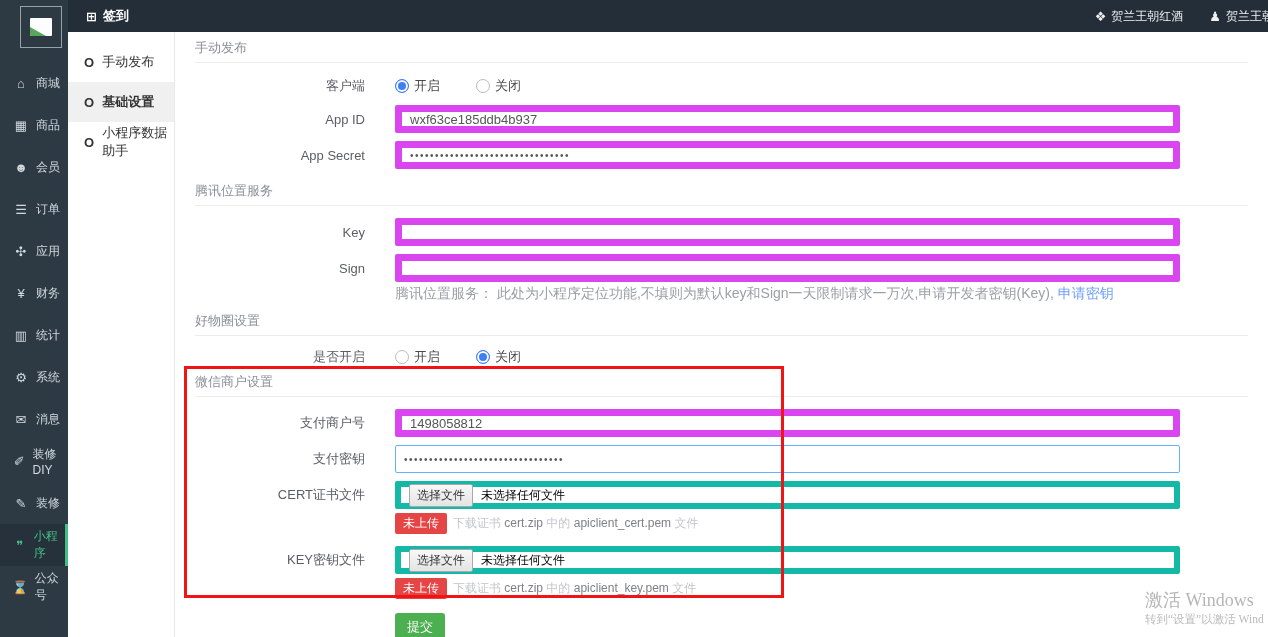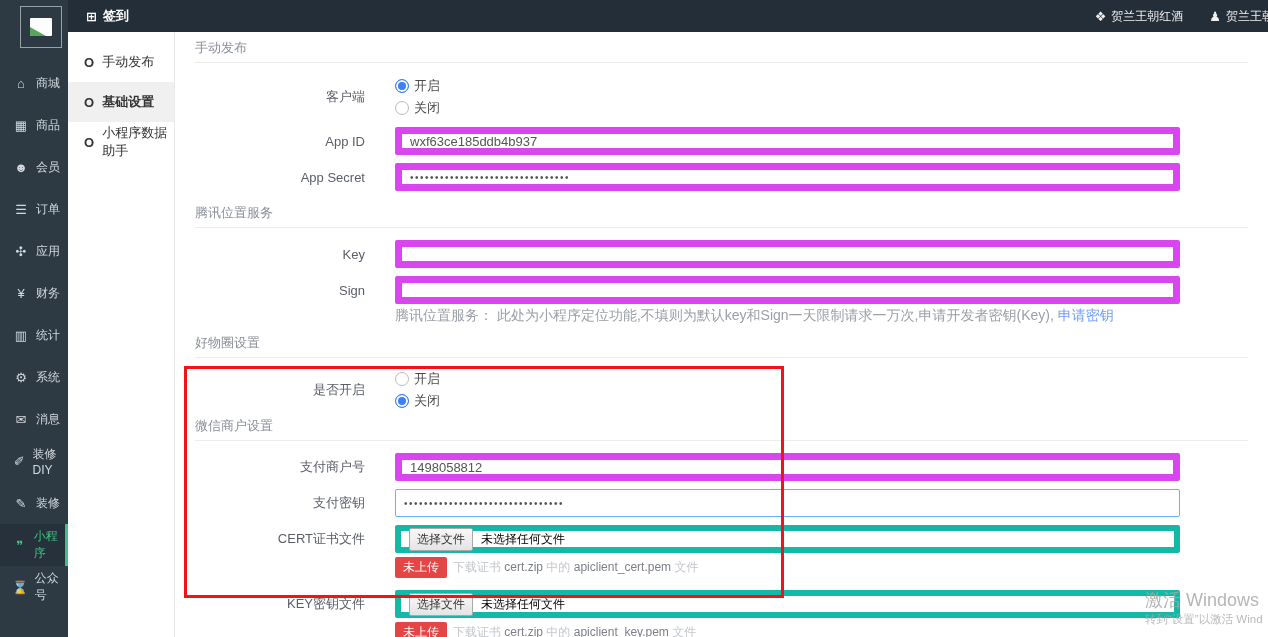--- a/index.html
+++ b/index.html
@@ -44,21 +44,21 @@
   .section-title { margin:8px 20px 0 0; font-size:13px; line-height:16px; color:#8a8f99;
                    padding-bottom:6px; border-bottom:1px solid #ececec; }
   .section-title.mt14 { margin-top:14px; } .section-title.mt10 { margin-top:10px; } .section-title.mt12 { }
   .form-row { display:flex; align-items:center; margin-top:12px; }
   .mt14 { margin-top:14px; } .mt10 { margin-top:10px; } .mt8 { margin-top:8px; }
   .form-label { width:170px; margin-right:30px; text-align:right; font-size:13px; color:#5a5e66; flex-shrink:0; }
   .txt { width:785px; height:28px; border:7px solid #d946ef; border-radius:2px; padding:0 8px;
          font-size:13px; color:#555; outline:none; background:#fff; }
   .txt.focused { border:1px solid #66b1ff; }
   .masked { font-size:10px; letter-spacing:1.5px; }
-  .radio-group { display:flex; align-items:center; gap:4px; font-size:13px; color:#4a4a4a;flex-direction:column; }
+  .radio-group { display:flex; align-items:center; gap:36px; font-size:13px; color:#4a4a4a; }
   .radio-opt { display:flex; align-items:center; cursor:pointer; }
   .radio { width:14px; height:14px; border:1px solid #b8bcc2; border-radius:50%; background:#fff;
            display:inline-block; margin-right:5px; }
   .radio.checked { border-color:#3e7ff5; background:#3e7ff5; box-shadow:inset 0 0 0 2px #fff; }
 
   .filebox { width:785px; height:28px; border:6px solid #14b8a6; border-radius:2px;
              display:flex; align-items:center; padding:0 8px; gap:8px; cursor:pointer; }
   .filebtn { font-size:12px; color:#333; background:linear-gradient(#f8f8f8,#e4e4e4);
              border:1px solid #a9a9a9; border-radius:2px; padding:2px 7px; cursor:pointer; }
   .file-empty { font-size:12px; color:#000000; }
@@ -69,21 +69,21 @@
 
   .help-line { margin:3px 0 0 200px; font-size:14px; color:#9aa0a6; }
   .link { color:#6e9ef7; cursor:pointer; text-decoration:none; }
 
   .submit-btn { margin:14px 0 0 200px; min-width:46px; height:28px; padding:0 12px;
                 background:#4caf50; color:#fff; border:none; border-radius:3px; font-size:13px; cursor:pointer; }
 
   .red-box { position:absolute; left:9px; top:334px; width:600px; height:232px;
              border:3px solid #f01414; pointer-events:none; }
 
-  .watermark { position:absolute; left:1145px; top:588px; color:#a9a9a9; }
+  .watermark { position:absolute; left:1145px; top:588px; color:#a9a9a9;font-family:Liberation Serif, serif; }
   .watermark .l1 { font-size:18px; font-weight:300; opacity:.85; }
   .watermark .l2 { font-size:11.5px; opacity:.8; white-space:nowrap; }
 </style>
 </head>
 <body>
 
 <div class="app">
 
   <div class="sidebar">
     <div class="logo-box">

